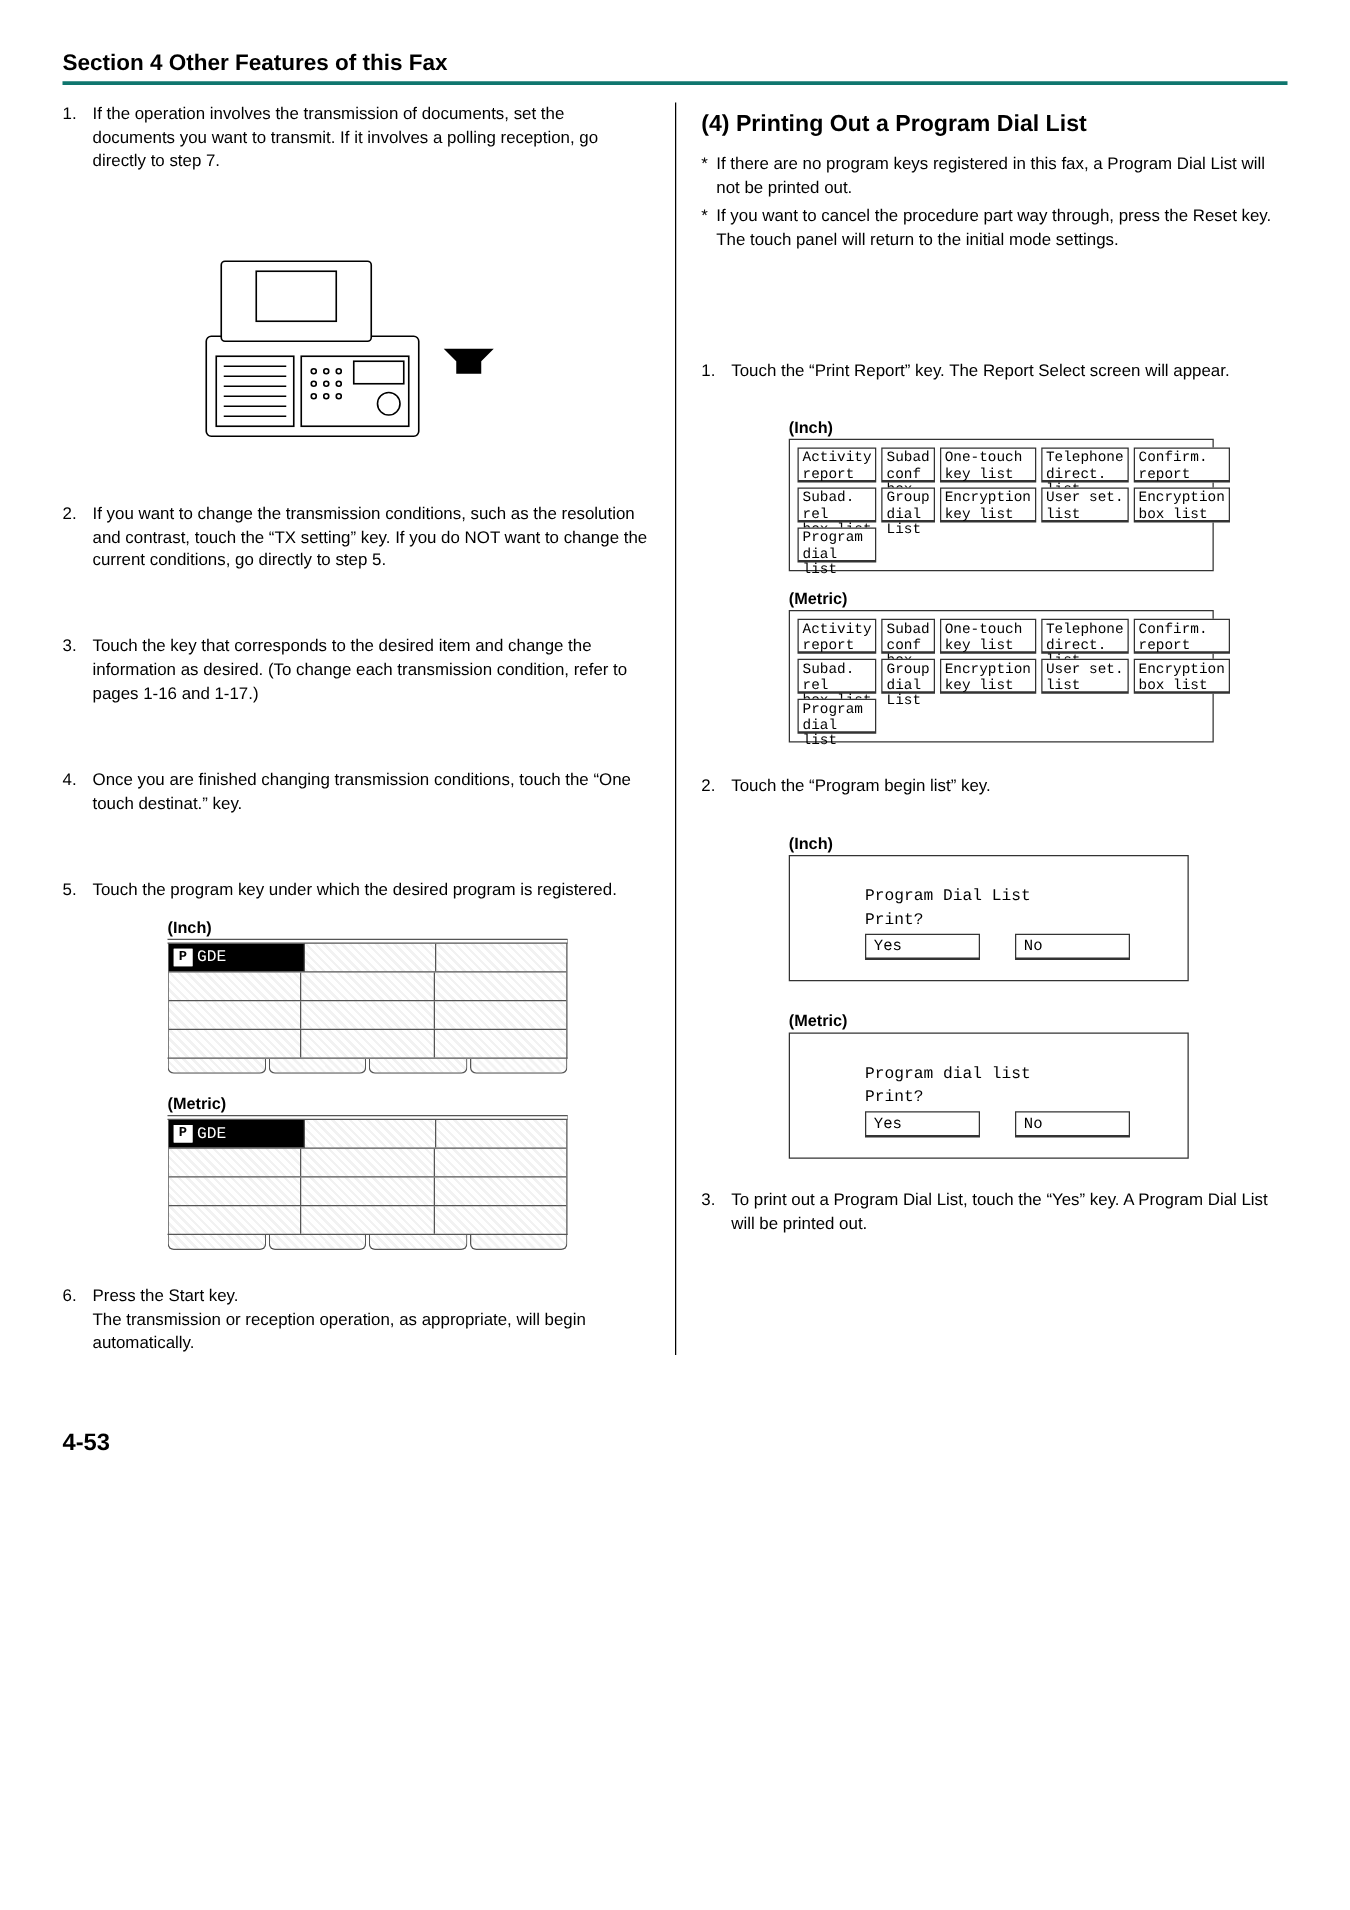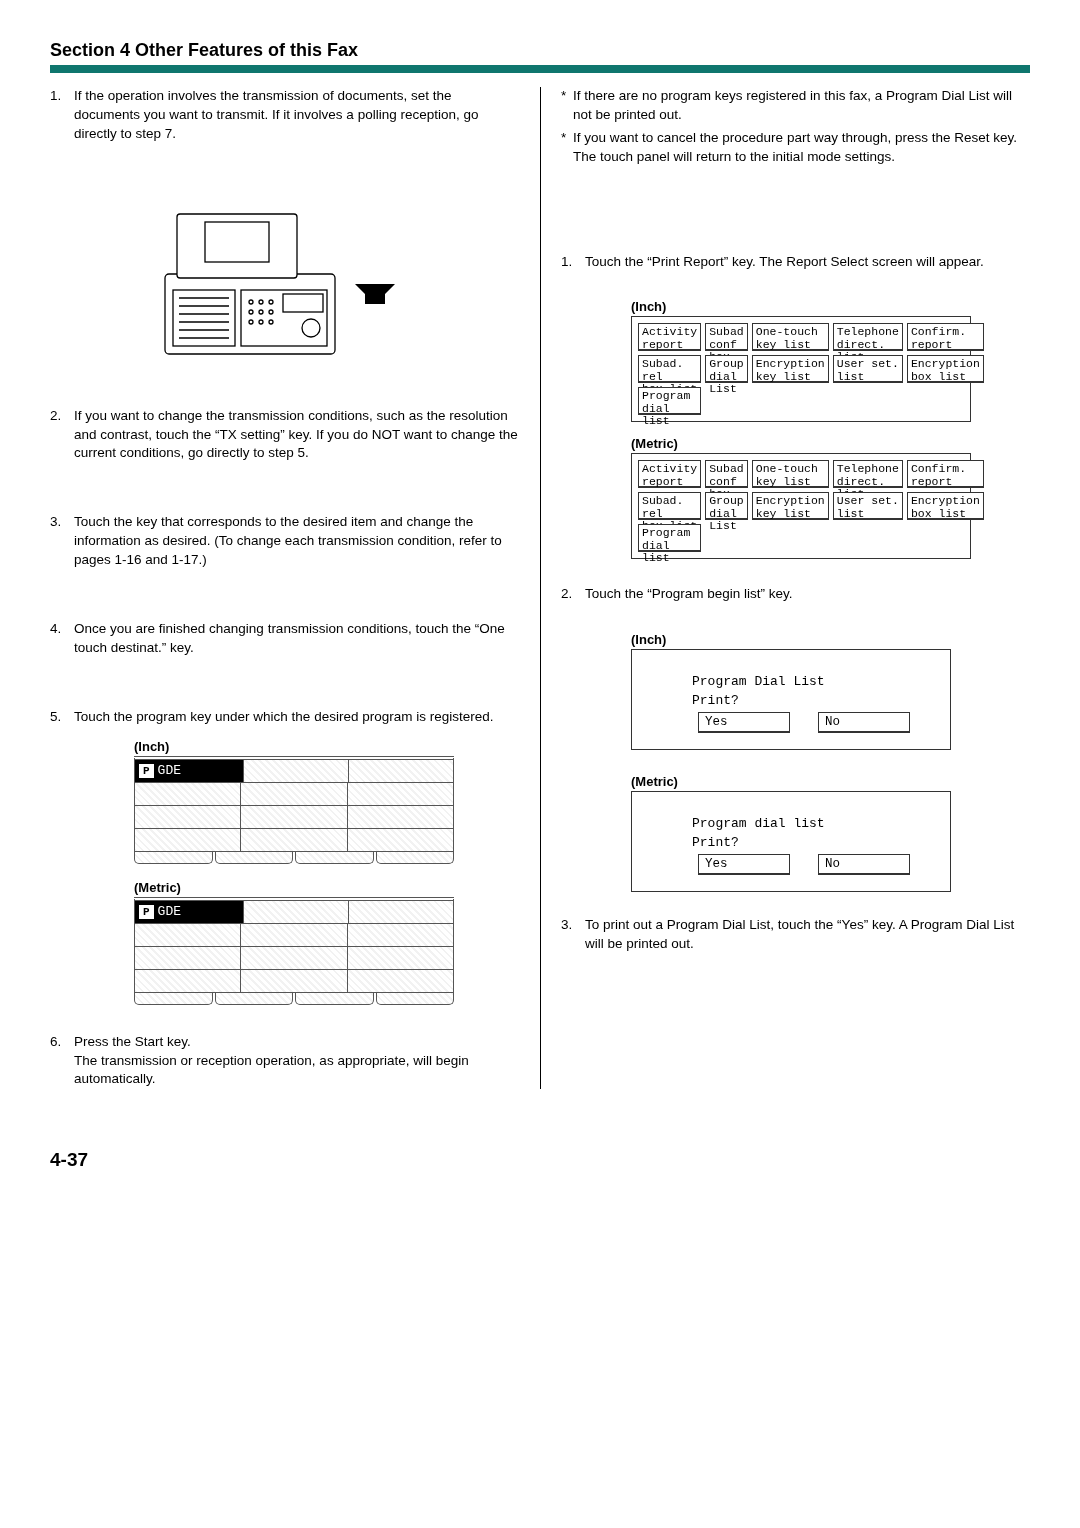--- a/index.html
+++ b/index.html
@@ -8,21 +8,21 @@
     padding: 40px 50px;
     width: 1080px;
     box-sizing: border-box;
     font-size: 13.5px;
     color: #000;
     background: #fff;
   }
   .header {
     font-weight: bold;
     font-size: 18px;
-    border-bottom: 8px solid #0f766e;
+    border-bottom: 3px solid #0f766e;
     padding-bottom: 4px;
     margin-bottom: 14px;
   }
   .columns {
     display: flex;
     gap: 0;
   }
   .col {
     width: 50%;
     box-sizing: border-box;
@@ -157,21 +157,21 @@
   .dialog-block { margin: 6px 0 24px 70px; width: 320px; }
   .dialog-box {
     border: 1px solid #333;
     padding: 24px 40px 16px 60px;
     font-family: "Courier New", monospace;
     font-size: 13px;
     background: #fff;
   }
   .dialog-title { margin-bottom: 4px; }
   .dialog-sub { margin-bottom: 4px; }
-  .dialog-btns { display: flex; gap: 28px; justify-content: flex-end; }
+  .dialog-btns { display: flex; gap: 28px; }
   .dialog-btn {
     border: 1px solid #333;
     border-bottom: 2px solid #333;
     width: 78px;
     padding: 2px 6px;
     font-size: 12.5px;
     background: #fff;
   }
 
   .page-num {
@@ -319,20 +319,21 @@
     <ol class="steps" style="margin-top:28px;">
       <li style="margin-bottom:0;">
         <span class="num">6.</span>
         <span class="txt" style="white-space:pre-line;">Press the Start key.
 The transmission or reception operation, as appropriate, will begin automatically.</span>
       </li>
     </ol>
   </div>
 
   <div class="col col-right">
+    <h2 class="subhead">(4) Printing Out a Program Dial List</h2>
 
     <ul class="note-list">
       <li>
           <span class="ast">*</span>
           <span class="ntxt">If there are no program keys registered in this fax, a Program Dial List will not be printed out.</span>
         </li>
       <li>
           <span class="ast">*</span>
           <span class="ntxt">If you want to cancel the procedure part way through, press the Reset key. The touch panel will return to the initial mode settings.</span>
         </li>
@@ -438,13 +439,13 @@
 
     <ol class="steps" style="margin-top:10px;">
       <li style="margin-bottom:0;">
         <span class="num">3.</span>
         <span class="txt">To print out a Program Dial List, touch the “Yes” key. A Program Dial List will be printed out.</span>
       </li>
     </ol>
   </div>
 </div>
 
-<div class="page-num">4-37</div>
+<div class="page-num">4-53</div>
 
 </body></html>

